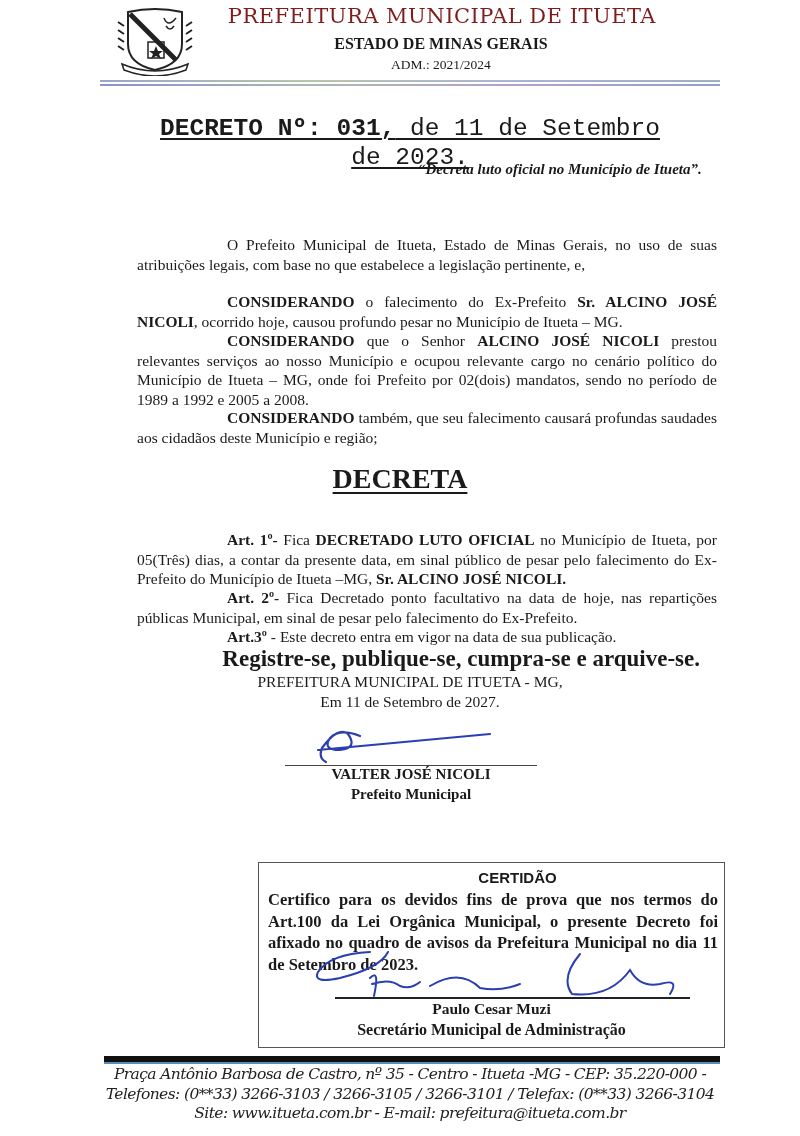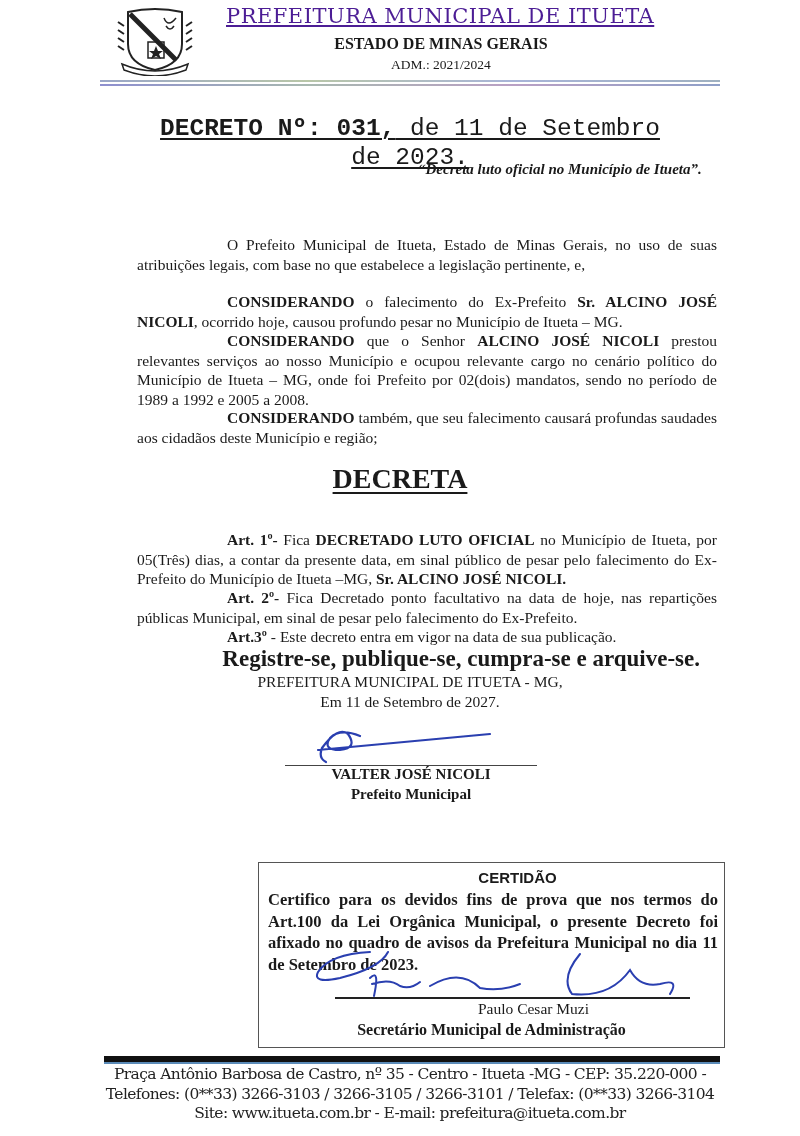--- a/index.html
+++ b/index.html
@@ -1,41 +1,41 @@
 <!DOCTYPE html>
 <html><head>
   <meta charset="utf-8">
   <style>
     html, body { margin: 0; padding: 0; background: #ffffff; }
     body { width: 800px; height: 1136px; position: relative; overflow: hidden; color: #1a1a1a; font-family: "Liberation Serif", serif; }
     .abs { position: absolute; }
-    .header-title { left: 226px; top: 4px; width: 430px; text-align: left; font-family: "DejaVu Serif", serif; font-size: 21px; letter-spacing: 0.5px; color: #4c1d95; text-decoration: underline; }
+    .header-title { left: 226px; top: 4px; width: 430px; text-align: right; font-family: "DejaVu Serif", serif; font-size: 21px; letter-spacing: 0.5px; color: #7f1d1d; }
     .header-sub { left: 226px; top: 35px; width: 430px; text-align: center; font-weight: bold; font-size: 16px; }
     .header-adm { left: 226px; top: 57px; width: 430px; text-align: center; font-size: 13.5px; }
     .rule { height: 2px; }
     .decree-title { left: 150px; top: 113px; width: 520px; text-align: center; font-size: 24.5px; }
     .decree-title span.u { text-decoration: underline; text-decoration-thickness: 2px; text-underline-offset: 3px; font-family: Liberation Mono, monospace; }
     .ementa { left: 418px; top: 160px; width: 300px; font-style: italic; font-weight: bold; font-size: 15px; text-align: justify; line-height: 19px; text-align-last: left; }
     .para { left: 137px; width: 580px; font-size: 15.5px; line-height: 19.5px; text-align: justify; }
     .para .indent { display: inline-block; width: 90px; }
     .decreta { left: 200px; top: 463px; width: 400px; text-align: center; font-weight: bold; font-size: 28px; }
     .decreta span { text-decoration: underline; text-decoration-thickness: 2px; text-underline-offset: 4px; }
     .registre { left: 100px; top: 646px; width: 600px; text-align: right; font-weight: bold; font-size: 23px; }
     .center-line { left: 150px; width: 520px; text-align: center; font-size: 15.5px; }
     .sig-line { left: 285px; top: 765px; width: 252px; height: 1px; background: #444; }
     .sig-name { left: 285px; top: 766px; width: 252px; text-align: center; font-weight: bold; font-size: 15px; }
     .sig-role { left: 285px; top: 786px; width: 252px; text-align: center; font-weight: bold; font-size: 15px; }
     .cert-box { left: 258px; top: 862px; width: 467px; height: 186px; border: 1.5px solid #555; box-sizing: border-box; }
     .cert-title { left: 258px; top: 869px; width: 467px; text-align: center; font-family: "Liberation Sans", sans-serif; font-weight: bold; font-size: 15px; padding-left: 26px; }
     .cert-body { left: 268px; top: 889px; width: 450px; font-weight: bold; font-size: 16.5px; line-height: 21.5px; text-align: justify; }
     .cert-sigline { left: 335px; top: 997px; width: 355px; height: 1.5px; background: #222; }
-    .cert-name { left: 258px; top: 1000px; width: 467px; text-align: center; font-weight: normal; font-size: 15.5px; margin-left: 42px; }
+    .cert-name { left: 258px; top: 1000px; width: 467px; text-align: center; font-weight: bold; font-size: 15.5px; }
     .cert-role { left: 258px; top: 1021px; width: 467px; text-align: center; font-weight: bold; font-size: 16px; }
     .footer-bar { left: 104px; top: 1056px; width: 616px; height: 6px; background: #111; border-bottom: 2px solid #5b8bb8; }
-    .footer-line { left: 90px; width: 640px; text-align: center; font-size: 15.5px; font-family: "DejaVu Serif", serif; letter-spacing: -0.6px; color: #222; }
+    .footer-line { left: 90px; width: 640px; text-align: center; font-style: italic; font-size: 15.5px; font-family: "DejaVu Serif", serif; letter-spacing: -0.6px; color: #222; }
     .sig-svg { pointer-events: none; }
   </style>
 </head>
 <body>
 
 <div class="abs" style="left:114px; top:4px; width:82px; height:72px;">
   <svg width="82" height="72" viewBox="0 0 82 72">
     <path d="M14 8 Q41 2 68 8 L68 40 Q68 60 41 66 Q14 60 14 40 Z" fill="none" stroke="#222" stroke-width="2"></path>
     <path d="M16 10 L62 56" stroke="#222" stroke-width="5"></path>
     <rect x="34" y="38" width="16" height="16" fill="none" stroke="#222" stroke-width="1.5"></rect>

